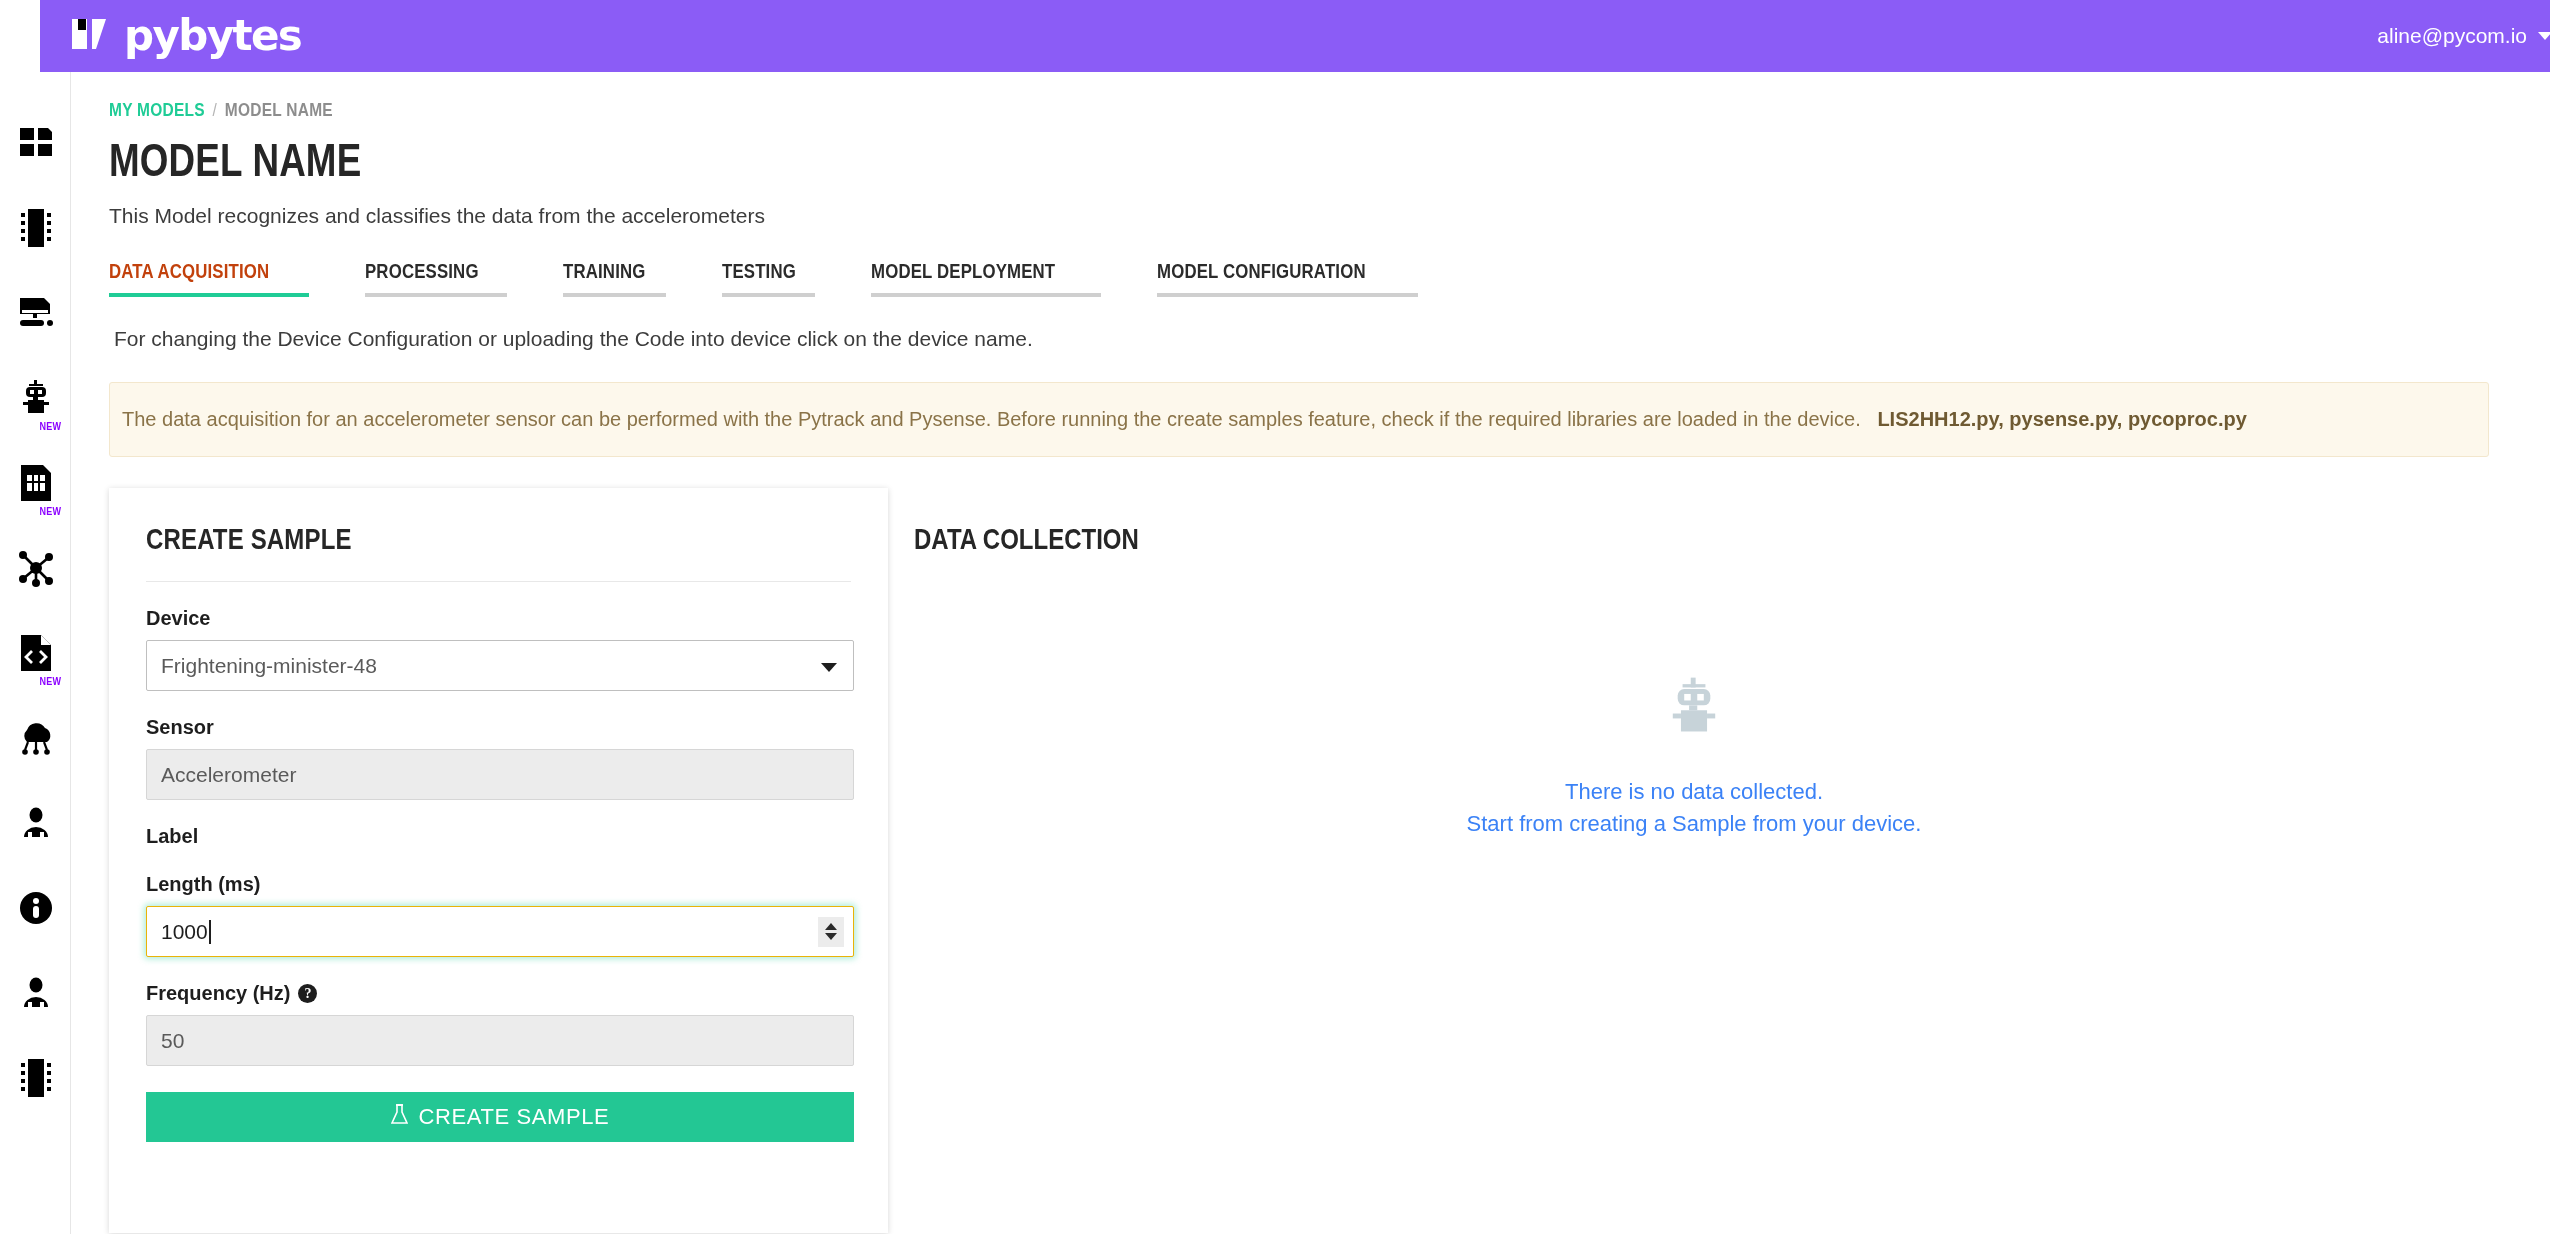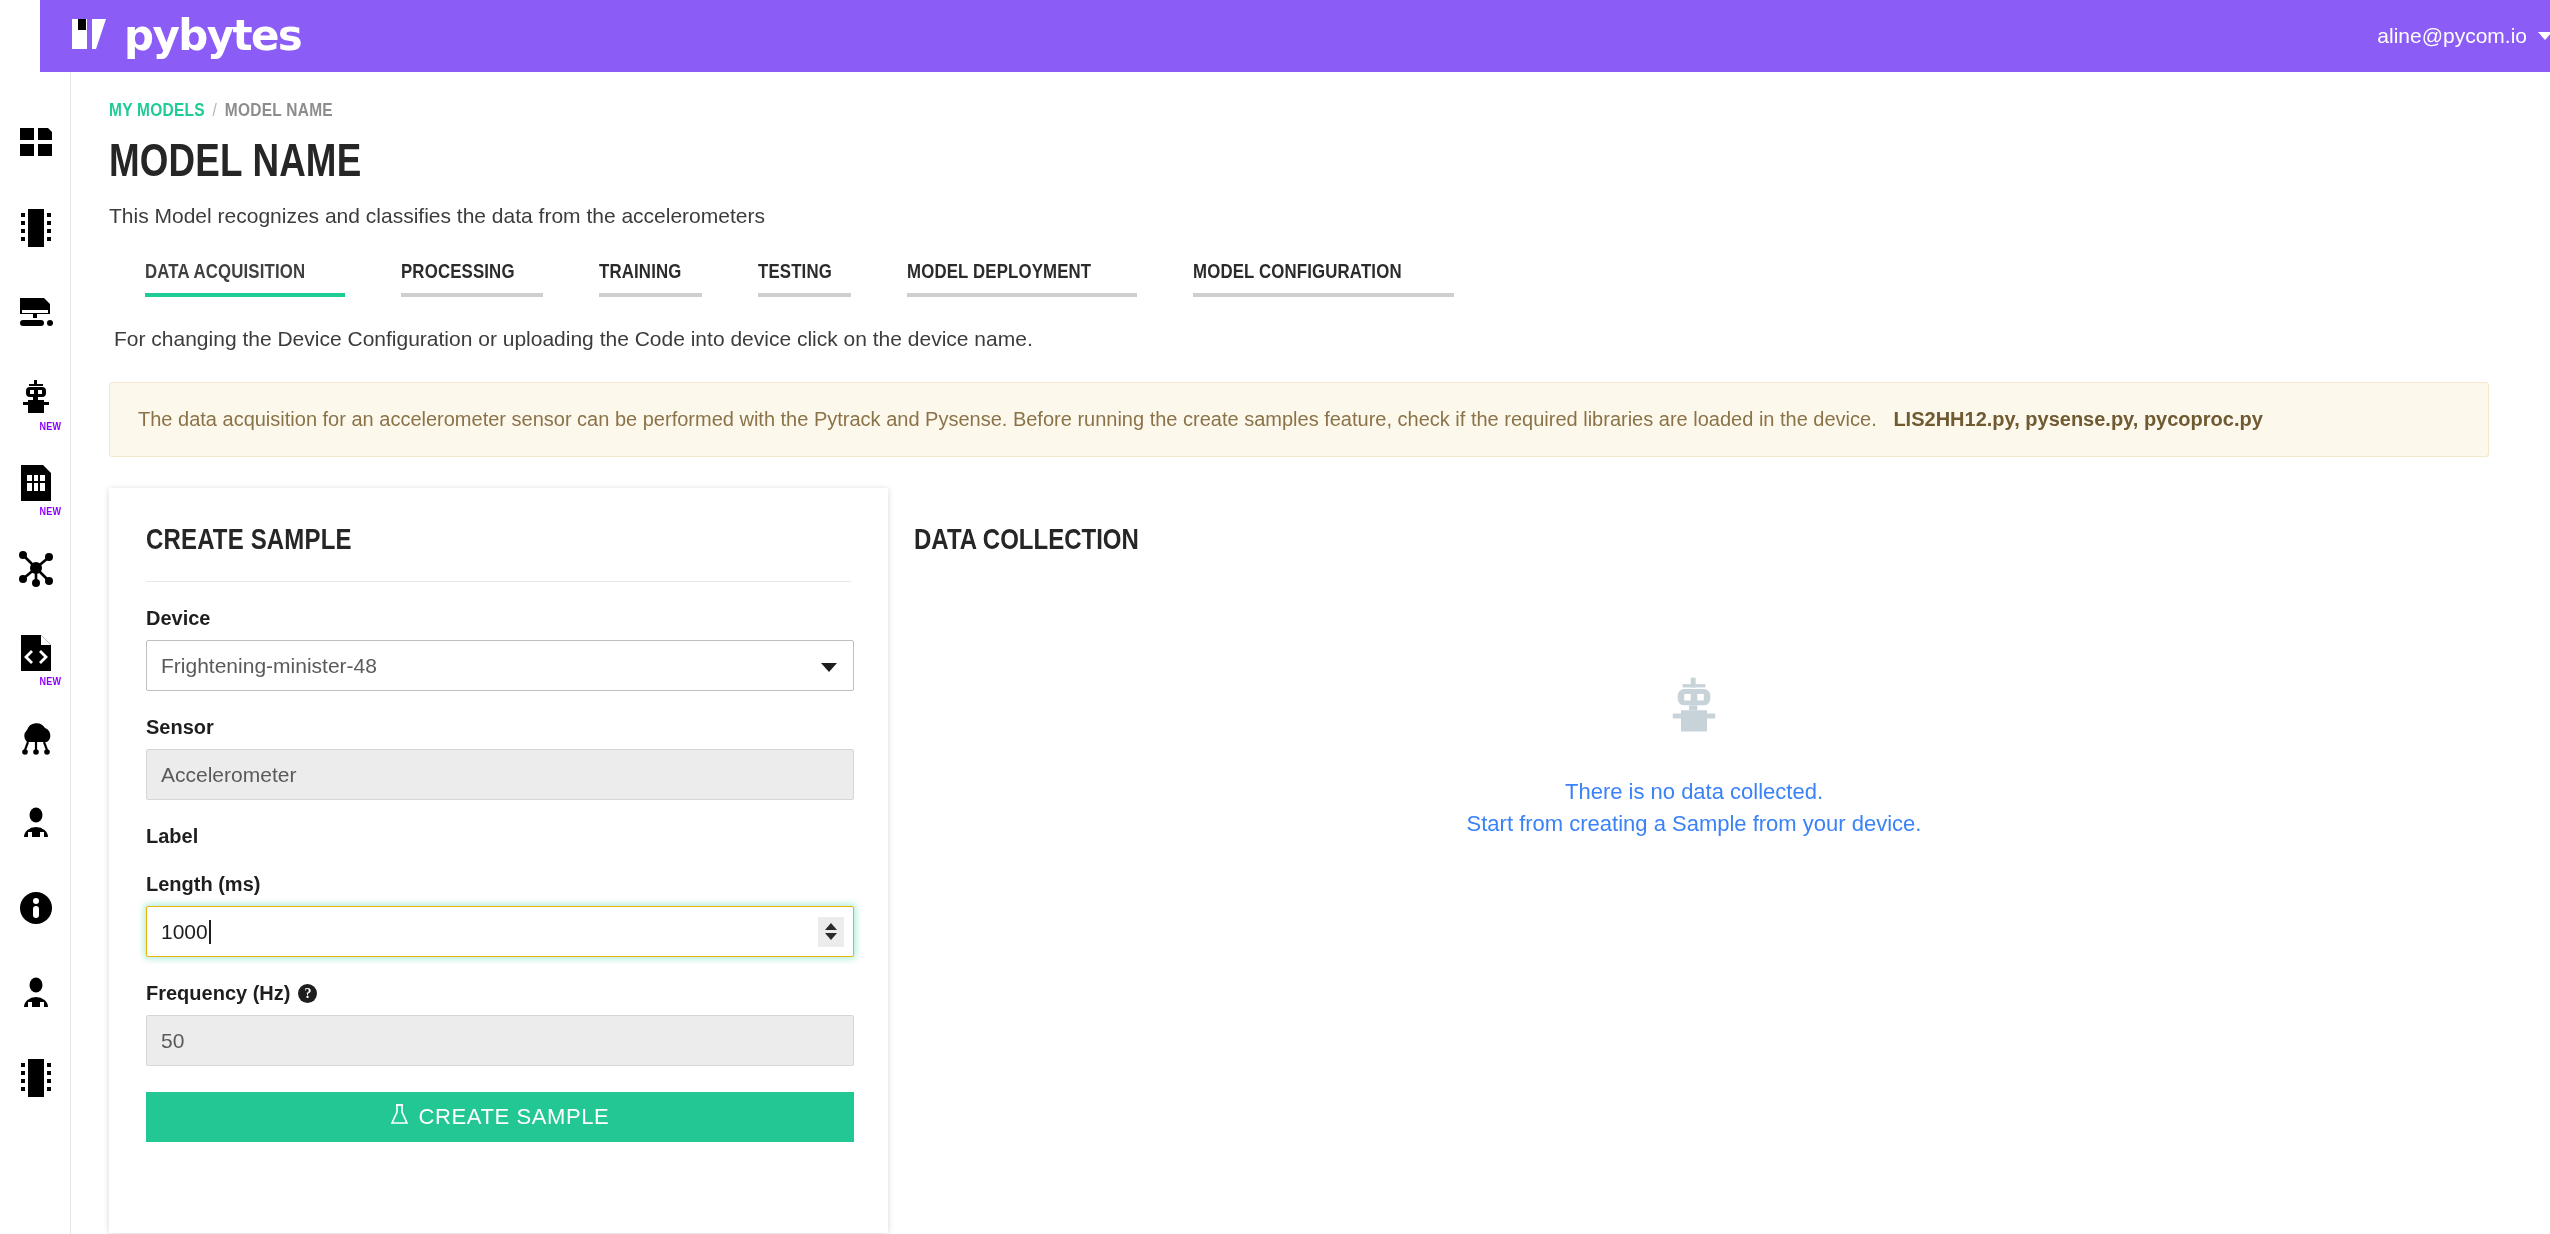--- a/index.html
+++ b/index.html
@@ -111,35 +111,35 @@
     font-size: 21px; font-weight: bold;
     color: #2b2b2b;
     letter-spacing: 0.2px;
     padding: 0 0 10px 0;
     margin-right: 56px;
     border-bottom: 4px solid #cfcfcf;
     cursor: pointer;
     white-space: nowrap;
   }
   .tab > span { display: inline-block; transform: scaleX(0.8); transform-origin: left center; }
-  .tab.active { color: #404040; border-bottom-color: #1fcc96; margin-left: 36px; }
+  .tab.active { color: #c2410c; border-bottom-color: #1fcc96; }
 
   .hint {
     margin-top: 30px;
     font-size: 21px; color: #3c3c3c;
     padding-left: 5px;
   }
 
   .notice {
     margin-top: 31px;
     width: 2380px;
     background: #fdf8ec;
     border: 1px solid #f3e7cd;
     border-radius: 3px;
-    padding: 25px 28px;
+    padding: 25px 12px;
     color: #8a7348;
     font-size: 20px;
   }
   .notice b { color: #6f5a32; font-weight: bold; }
 
   
   .panels { margin-top: 31px; display: flex; align-items: flex-start; }
 
   .card {
     width: 779px;

